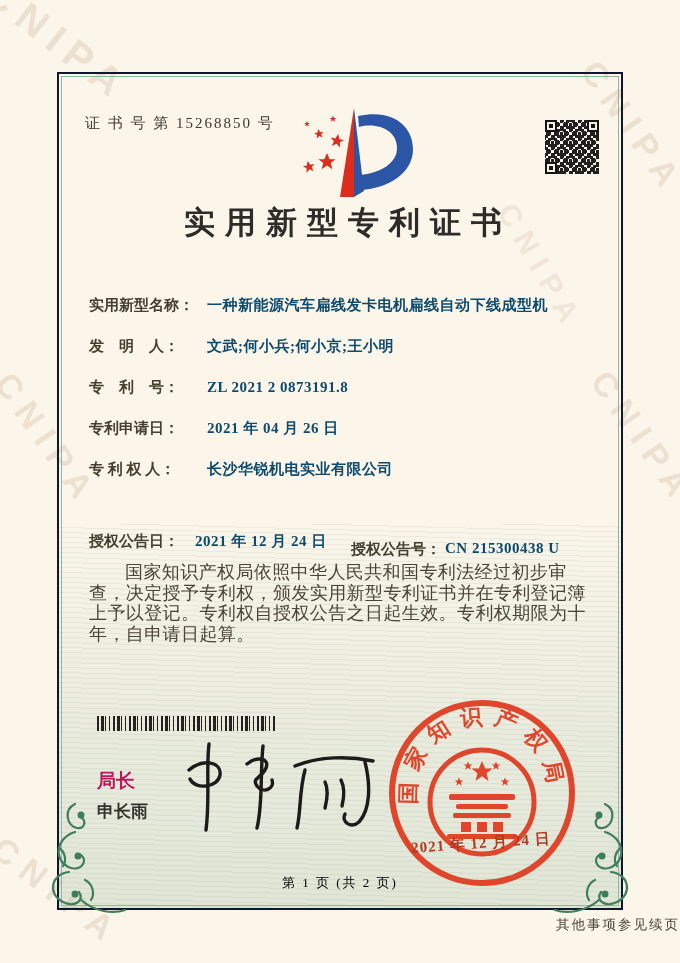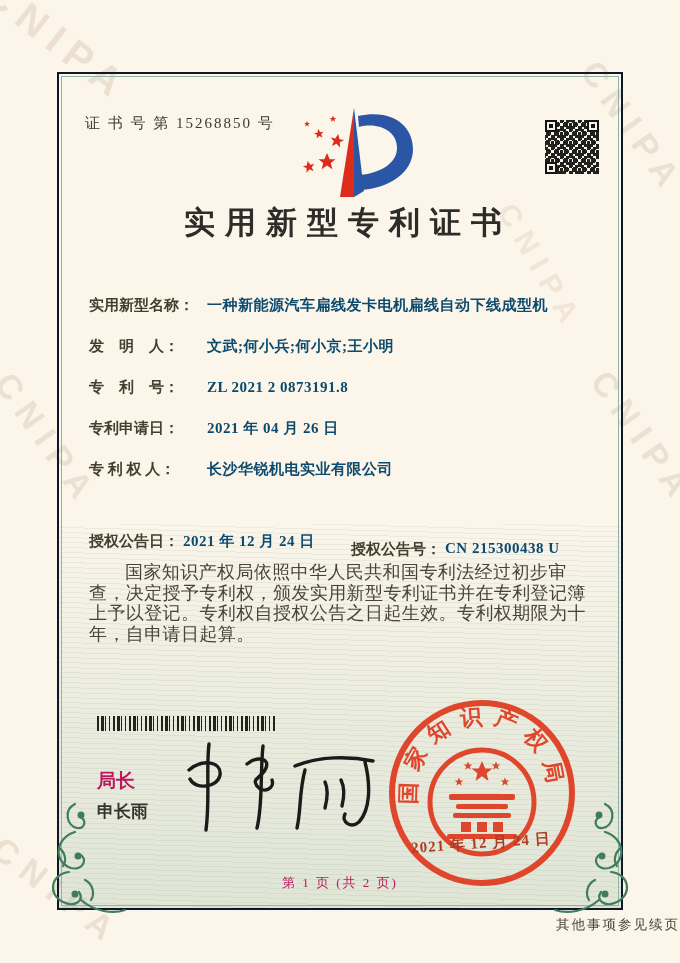--- a/index.html
+++ b/index.html
@@ -58,21 +58,21 @@
   .title{
     position:absolute;left:16px;right:0;top:128px;text-align:center;
     font-size:31px;font-weight:700;letter-spacing:10px;color:#2e2c28;
   }
   
   .fields{position:absolute;left:30px;right:22px;top:210px;font-size:15px;}
   .field-row{display:flex;height:41px;line-height:22px;align-items:center;}
   .field-label{flex:0 0 118px;font-weight:600;color:#43402f;white-space:nowrap;}
   .field-value{flex:1;font-weight:600;color:#0c4a6e;letter-spacing:0.5px;}
   .grant-row{position:absolute;left:30px;top:458px;width:510px;font-size:15px;font-weight:600;display:flex;}
-  .grant-pair1{flex:0 0 262px;display:flex;}
+  .grant-pair1{flex:0 0 262px;display:flex;gap:12px;}
   .grant-pair2{flex:1;display:flex;margin-top:8px;}
   .grant-row .field-label{flex:0 0 auto;margin-right:4px;}
   
   .paras{position:absolute;left:30px;right:26px;top:488px;font-size:18px;line-height:20.5px;color:#4a4438;}
   .paras p{margin:0 0 6px 0;text-indent:2em;letter-spacing:0.4px;}
   
   .barcode{
     position:absolute;left:38px;top:642px;width:178px;height:15px;
     background:repeating-linear-gradient(90deg,
       #23221f 0 2px, rgba(0,0,0,0) 2px 4px,
@@ -84,21 +84,21 @@
   .signer-title{position:absolute;left:38px;top:694px;font-size:19px;font-weight:600;color:#be185d;}
   .signer-name{position:absolute;left:38px;top:726px;font-size:17px;font-weight:600;color:#34322c;}
   .signature{position:absolute;left:118px;top:656px;width:210px;height:115px;}
   
   .seal{position:absolute;left:324px;top:620px;width:198px;height:198px;opacity:0.93;}
   .seal-date{
     position:absolute;left:352px;top:760px;font-size:15px;font-weight:700;
     color:#b03a22;letter-spacing:1px;transform:rotate(-4deg);white-space:nowrap;
   }
   
-  .page-num{position:absolute;left:0;right:0;top:800px;text-align:center;font-size:13px;color:#be185d;letter-spacing:2px;}
+  .page-num{position:absolute;left:0;right:0;top:800px;text-align:center;font-size:13px;color:#000000;letter-spacing:2px;}
   .note{position:absolute;left:0;right:0;top:916px;text-align:right;font-size:13.5px;color:#4a4438;letter-spacing:2px;z-index:1;}
   
   .orn{position:absolute;bottom:-12px;width:84px;height:118px;z-index:2;}
   .orn-l{left:-14px;}
   .orn-r{right:-14px;transform:scaleX(-1);}
 </style>
 </head>
 <body>
 
 <div class="wm wm1">CNIPA</div>

